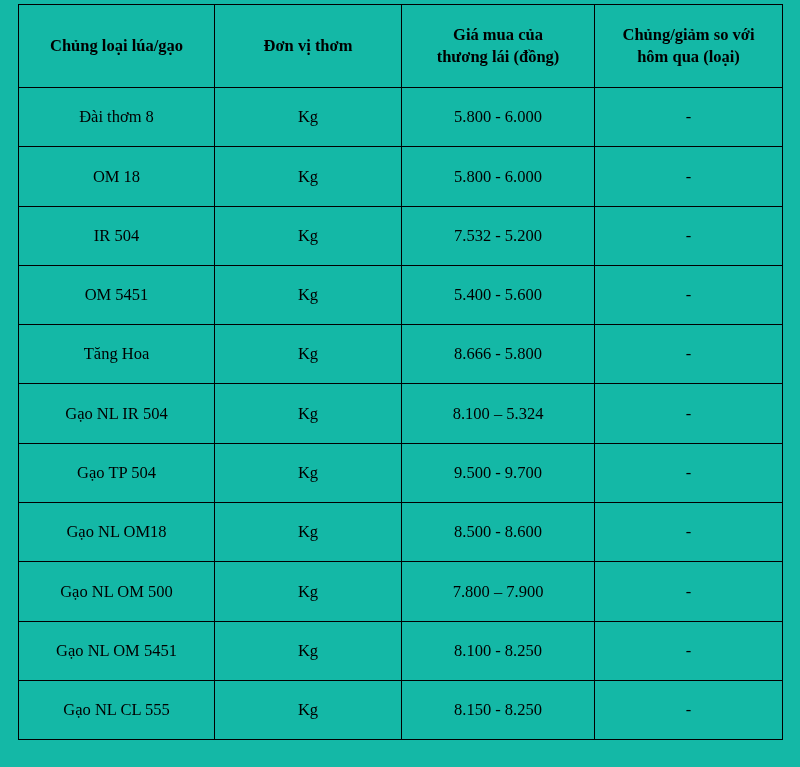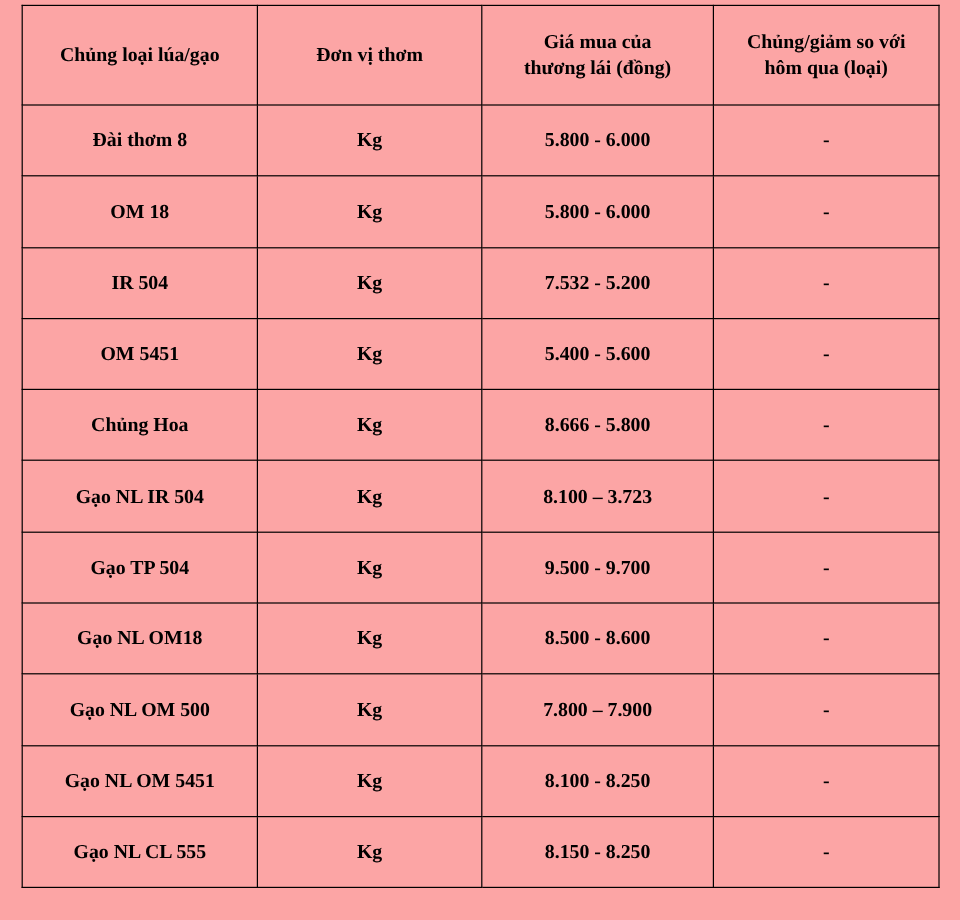--- a/index.html
+++ b/index.html
@@ -11,21 +11,21 @@
     width: 800px;
     height: 767px;
     font-family: "Liberation Serif", "DejaVu Serif", serif;
     color: #000000;
     overflow: hidden;
   }
   .sheet {
     width: 800px;
     height: 767px;
     position: relative;
-    background: #fca5a5;
+    background: #14b8a6;
     box-sizing: border-box;
     padding: 4px 18px 6px 18px;
   }
   table.price-table {
     border-collapse: collapse;
     width: 764px;
     table-layout: fixed;
     margin: 0;
   }
   table.price-table col.c0 { width: 196px; }
@@ -41,21 +41,21 @@
     font-size: 16.5px;
     line-height: 1.32;
     padding: 0 6px;
     word-wrap: break-word;
   }
   table.price-table thead th {
     font-weight: bold;
     height: 82px;
   }
   table.price-table tbody td {
-    font-weight: bold;
+    font-weight: normal;
     height: 58.3px;
   }
   .hdr-line {
     display: block;
   }
   .dash-cell {
     letter-spacing: 0;
   }
 </style>
 </head>
@@ -106,29 +106,29 @@
         <td>7.532 - 5.200</td>
         <td class="dash-cell">-</td>
       </tr>
       <tr>
         <td>OM 5451</td>
         <td>Kg</td>
         <td>5.400 - 5.600</td>
         <td class="dash-cell">-</td>
       </tr>
       <tr>
-        <td>Chủng Hoa</td>
+        <td>Tăng Hoa</td>
         <td>Kg</td>
         <td>8.666 - 5.800</td>
         <td class="dash-cell">-</td>
       </tr>
       <tr>
         <td>Gạo NL IR 504</td>
         <td>Kg</td>
-        <td>8.100 – 3.723</td>
+        <td>8.100 – 5.324</td>
         <td class="dash-cell">-</td>
       </tr>
       <tr>
         <td>Gạo TP 504</td>
         <td>Kg</td>
         <td>9.500 - 9.700</td>
         <td class="dash-cell">-</td>
       </tr>
       <tr>
         <td>Gạo NL OM18</td>

